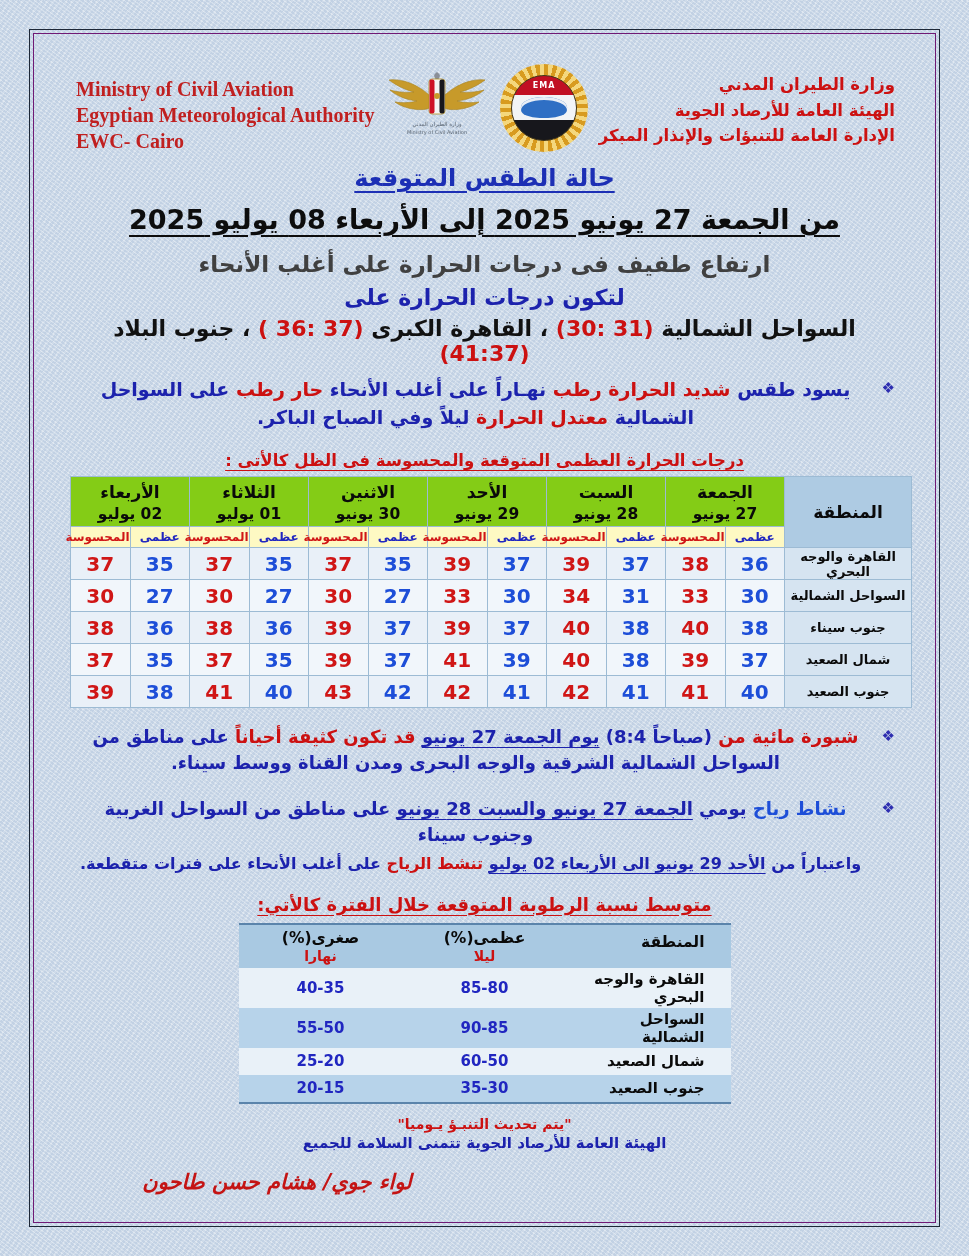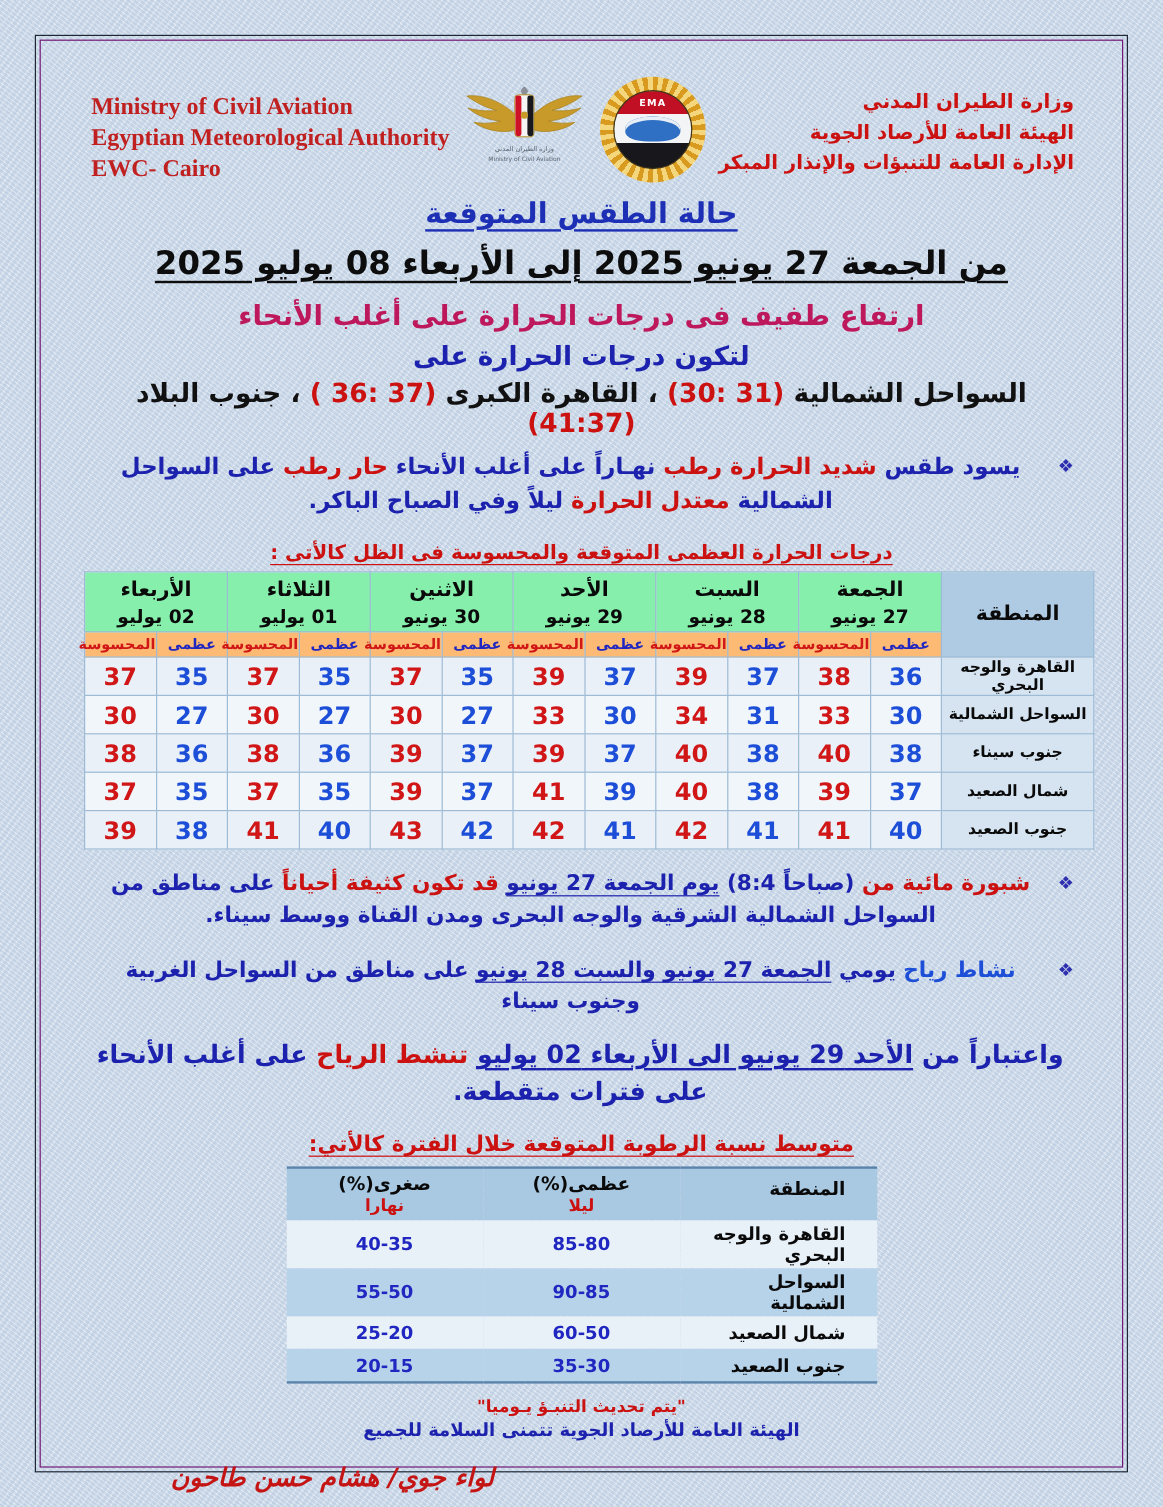--- a/index.html
+++ b/index.html
@@ -31,46 +31,46 @@
   .ema-top{position:absolute;top:5px;width:100%;text-align:center;color:#fff;font-size:8px;font-weight:bold;letter-spacing:1px;}
   .ema-cloud{position:absolute;left:14%;top:33%;width:72%;height:32%;background:#2f6fc4;
              border-radius:55% 55% 45% 45%;box-shadow:inset 0 3px 0 #e8eef6;}
 
   
   .t-center{text-align:center;direction:rtl;}
   .main-title{margin-top:10px;font-size:24px;font-weight:bold;color:#1c2fb5;
               text-decoration:underline;text-underline-offset:5px;}
   .date-range{margin-top:12px;font-size:27px;font-weight:bold;color:#0d0d0d;
               text-decoration:underline;text-underline-offset:6px;}
-  .headline{margin-top:16px;font-size:23px;font-weight:bold;color:#be185d;text-align:center;}
+  .headline{margin-top:16px;font-size:23px;font-weight:bold;color:#404040;text-align:center;}
   .sub-period{margin-top:10px;font-size:22px;font-weight:bold;color:#cc1111;
               text-decoration:underline;text-underline-offset:5px;}
   .temps-intro{margin-top:8px;font-size:22px;font-weight:bold;color:#1c22ad;}
   .coast-line{margin-top:6px;font-size:22px;font-weight:bold;color:#111;}
 
   
   .para{position:relative;direction:rtl;margin:10px 2px 0;padding:0 26px 0 8px;
         font-weight:bold;font-size:19px;line-height:1.45;text-align:center;}
   .para .bullet{position:absolute;right:2px;top:2px;color:#2d2db0;font-size:15px;}
   .para2{font-size:18px;}
-  .wind-cont{direction:rtl;margin:16px 2px 0;padding:0 10px 0 8px;font-weight:bold;
-             font-size:21px;line-height:1.45;text-align:center;}
+  .wind-cont{direction:rtl;margin:4px 2px 0;padding:0 10px 0 8px;font-weight:bold;
+             font-size:16px;line-height:1.45;text-align:left;}
 
   .section-heading{margin-top:20px;font-size:16.5px;font-weight:bold;color:#cc1111;
                    text-decoration:underline;text-underline-offset:4px;}
   .hum-heading{margin-top:18px;font-size:18px;}
 
   
   table{border-collapse:collapse;}
   .temp-table{width:842px;margin:6px auto 0;table-layout:fixed;direction:rtl;background:#edf3fa;}
   .temp-table th,.temp-table td{border:1px solid #9dbbd4;text-align:center;vertical-align:middle;}
   .temp-table .region-h{background:#aecbe3;width:124px;font-size:17px;font-weight:bold;color:#0a0a0a;}
-  .temp-table .day-h{background:#86efac;font-size:17px;font-weight:bold;color:#0a0a0a;padding:5px 0 3px;}
+  .temp-table .day-h{background:#84cc16;font-size:17px;font-weight:bold;color:#0a0a0a;padding:5px 0 3px;}
   .temp-table .day-h .d-date{font-size:15.5px;margin-top:3px;}
-  .temp-table .sub{background:#fdba74;font-size:12px;font-weight:bold;padding:3px 0;}
+  .temp-table .sub{background:#fef9c3;font-size:12px;font-weight:bold;padding:3px 0;}
   .temp-table .sub.max{color:#2026c0;}
   .temp-table .sub.felt{color:#d01616;}
   .temp-table td.val{font-size:20px;font-weight:bold;padding:2px 0;height:27px;}
   .temp-table td.val.max{color:#1d4ed8;}
   .temp-table td.val.felt{color:#d01616;}
   .temp-table td.region{background:#d6e4f1;font-size:13px;font-weight:bold;color:#0a0a0a;padding:0 4px;}
   .temp-table tbody tr:nth-child(odd) td.val{background:#e9f0f8;}
   .temp-table tbody tr:nth-child(even) td.val{background:#f1f6fb;}
 
   

